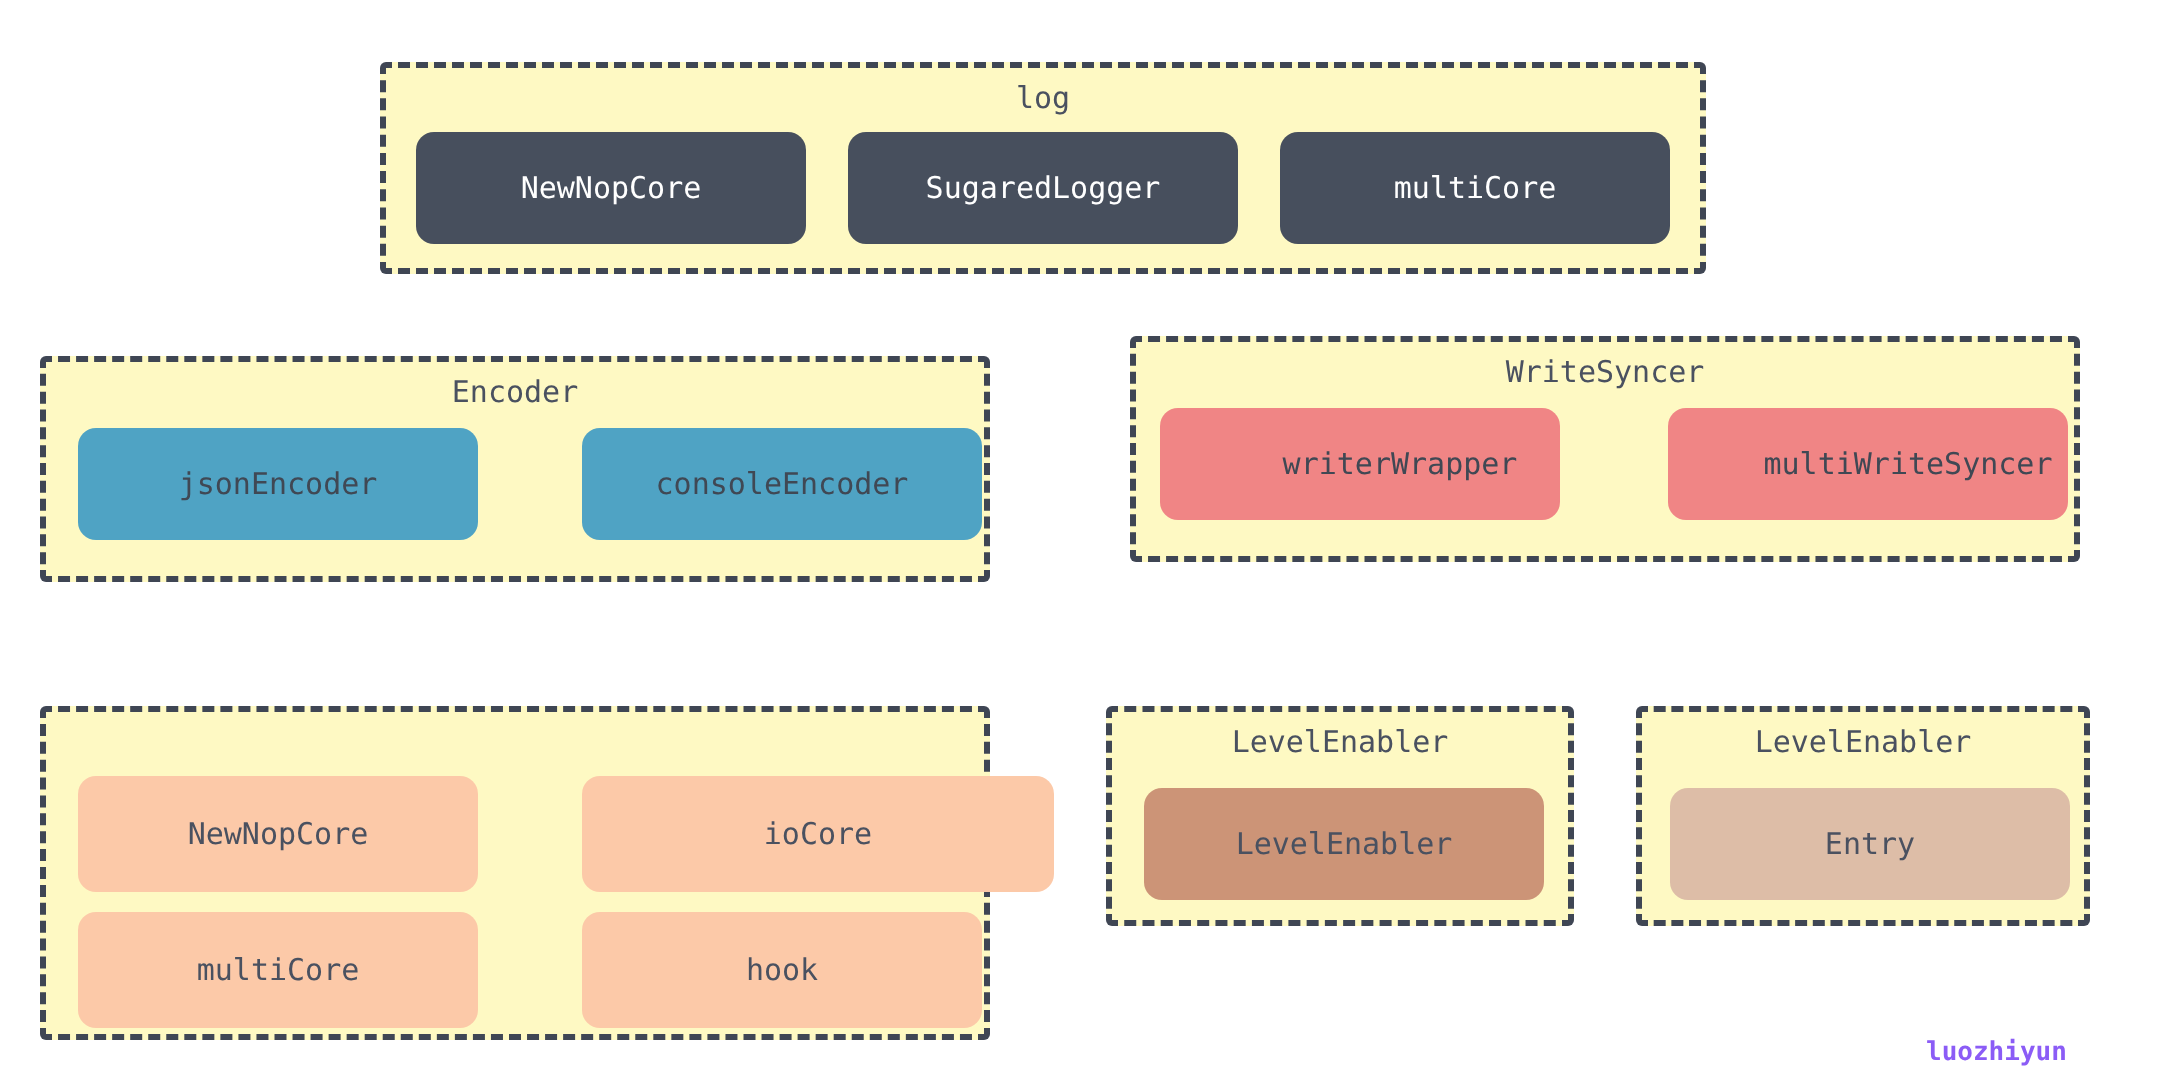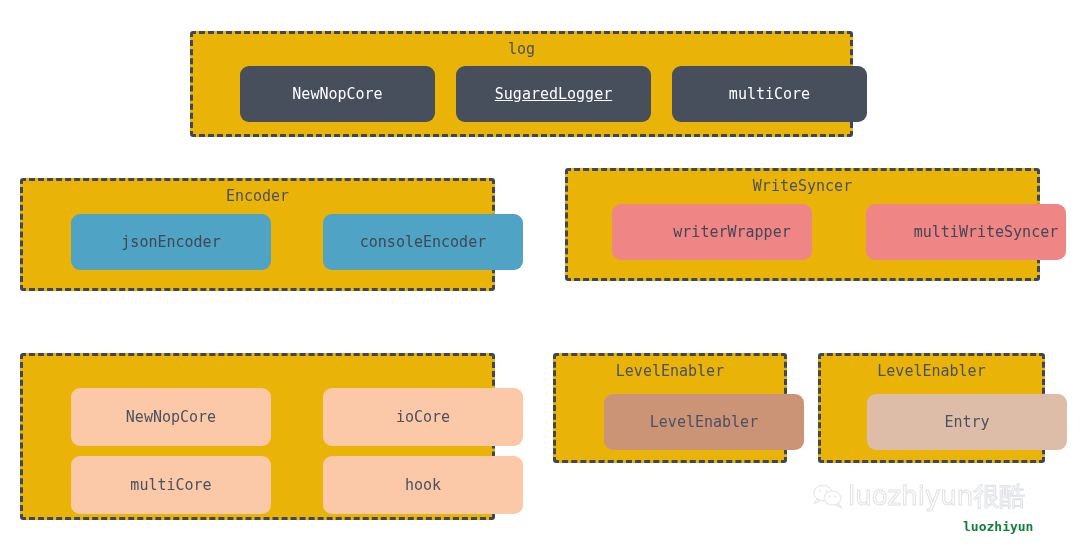--- a/index.html
+++ b/index.html
@@ -17,21 +17,21 @@
     width: 1080px;
     height: 544px;
     background: #ffffff;
   }
 
   
   .group {
     position: absolute;
     border: 3px dashed #3f4654;
     border-radius: 3px;
-    background: #eab308;
+    background: #fef9c3;
   }
 
   .group-title {
     position: absolute;
     top: 6px;
     left: 0;
     right: 0;
     text-align: center;
     font-size: 15px;
     color: #4a5160;
@@ -46,21 +46,20 @@
     position: absolute;
     border-radius: 9px;
     display: flex;
     align-items: center;
     justify-content: center;
     font-size: 15px;
     font-family: "DejaVu Sans Mono", "Liberation Mono", monospace;
     text-align: center;
     white-space: nowrap;
     letter-spacing: 0px;
-    margin-left: 32px;
   }
 
   .node.dark      { background: #474f5d; color: #ffffff; }
   .node.blue      { background: #4fa3c4; color: #404854; }
   .node.salmon    { background: #f08585; color: #404854; padding-left: 40px; }
   .node.peach     { background: #fcc9a8; color: #4a5160; }
   .node.brown     { background: #cc9477; color: #4a5160; }
   .node.lighttan  { background: #ddbda7; color: #4a5160; }
 
   
@@ -86,69 +85,56 @@
     white-space: nowrap;
   }
 
   .wm-handle {
     position: absolute;
     left: 963px;
     top: 519px;
     font-size: 13px;
     font-weight: bold;
     font-family: "DejaVu Sans Mono", "Liberation Mono", monospace;
-    color: #15803d;
+    color: #8b5cf6;
     white-space: nowrap;
   }
 </style>
 </head>
 <body>
 
 <div class="canvas">
   <div id="groups-root">
       <div class="group" style="left: 190px; top: 31px; width: 663px; height: 106px;">
         <div class="group-title">log</div>
         <div class="node dark" style="left: 15px; top: 32px; width: 195px; height: 56px;">NewNopCore</div>
-        <div class="node dark" style="left: 231px; top: 32px; width: 195px; height: 56px; text-decoration: underline;">SugaredLogger</div>
+        <div class="node dark" style="left: 231px; top: 32px; width: 195px; height: 56px;">SugaredLogger</div>
         <div class="node dark" style="left: 447px; top: 32px; width: 195px; height: 56px;">multiCore</div>
       </div>
       <div class="group" style="left: 20px; top: 178px; width: 475px; height: 113px;">
         <div class="group-title">Encoder</div>
         <div class="node blue" style="left: 268px; top: 33px; width: 200px; height: 56px;">consoleEncoder</div>
         <div class="node blue" style="left: 16px; top: 33px; width: 200px; height: 56px;">jsonEncoder</div>
       </div>
       <div class="group" style="left: 565px; top: 168px; width: 475px; height: 113px;">
         <div class="group-title">WriteSyncer</div>
         <div class="node salmon" style="left: 12px; top: 33px; width: 200px; height: 56px;">writerWrapper</div>
         <div class="node salmon" style="left: 266px; top: 33px; width: 200px; height: 56px; text-align: center;">multiWriteSyncer</div>
       </div>
       <div class="group" style="left: 20px; top: 353px; width: 475px; height: 167px;">
         <div class="node peach" style="left: 16px; top: 32px; width: 200px; height: 58px;">NewNopCore</div>
-        <div class="node peach" style="left: 268px; top: 32px; width: 200px; height: 58px;">ioCore</div>
+        <div class="node peach" style="left: 268px; top: 32px; width: 236px; height: 58px;">ioCore</div>
         <div class="node peach" style="left: 16px; top: 100px; width: 200px; height: 58px;">multiCore</div>
         <div class="node peach" style="left: 268px; top: 100px; width: 200px; height: 58px;">hook</div>
       </div>
       <div class="group" style="left: 553px; top: 353px; width: 234px; height: 110px;">
         <div class="group-title">LevelEnabler</div>
         <div class="node brown" style="left: 16px; top: 38px; width: 200px; height: 56px;">LevelEnabler</div>
       </div>
       <div class="group" style="left: 818px; top: 353px; width: 227px; height: 110px;">
         <div class="group-title">LevelEnabler</div>
         <div class="node lighttan" style="left: 14px; top: 38px; width: 200px; height: 56px;">Entry</div>
       </div>
     </div>
 
-  <div class="watermark">
-    <svg class="wm-icon" viewBox="0 0 32 26">
-      <ellipse cx="11" cy="10" rx="9.2" ry="7.6" fill="none" stroke="#d2d5dc" stroke-width="1.2"></ellipse>
-      <path d="M5 16 L2.2 20.5 L7.6 18.2 Z" fill="none" stroke="#d2d5dc" stroke-width="1.2"></path>
-      <circle cx="8" cy="8" r="1.1" fill="#d2d5dc"></circle>
-      <circle cx="14.2" cy="8" r="1.1" fill="#d2d5dc"></circle>
-      <ellipse cx="20.5" cy="15" rx="8.4" ry="7" fill="#ffffff" stroke="#d2d5dc" stroke-width="1.2"></ellipse>
-      <path d="M26.5 20.3 L29.2 24.4 L24.2 22.3 Z" fill="#ffffff" stroke="#d2d5dc" stroke-width="1.2"></path>
-      <circle cx="17.6" cy="13.4" r="1" fill="#d2d5dc"></circle>
-      <circle cx="23.2" cy="13.4" r="1" fill="#d2d5dc"></circle>
-    </svg>
-    <span class="wm-text">luozhiyun很酷</span>
-  </div>
 
   <div class="wm-handle">luozhiyun</div>
 </div>
 
 </body></html>

